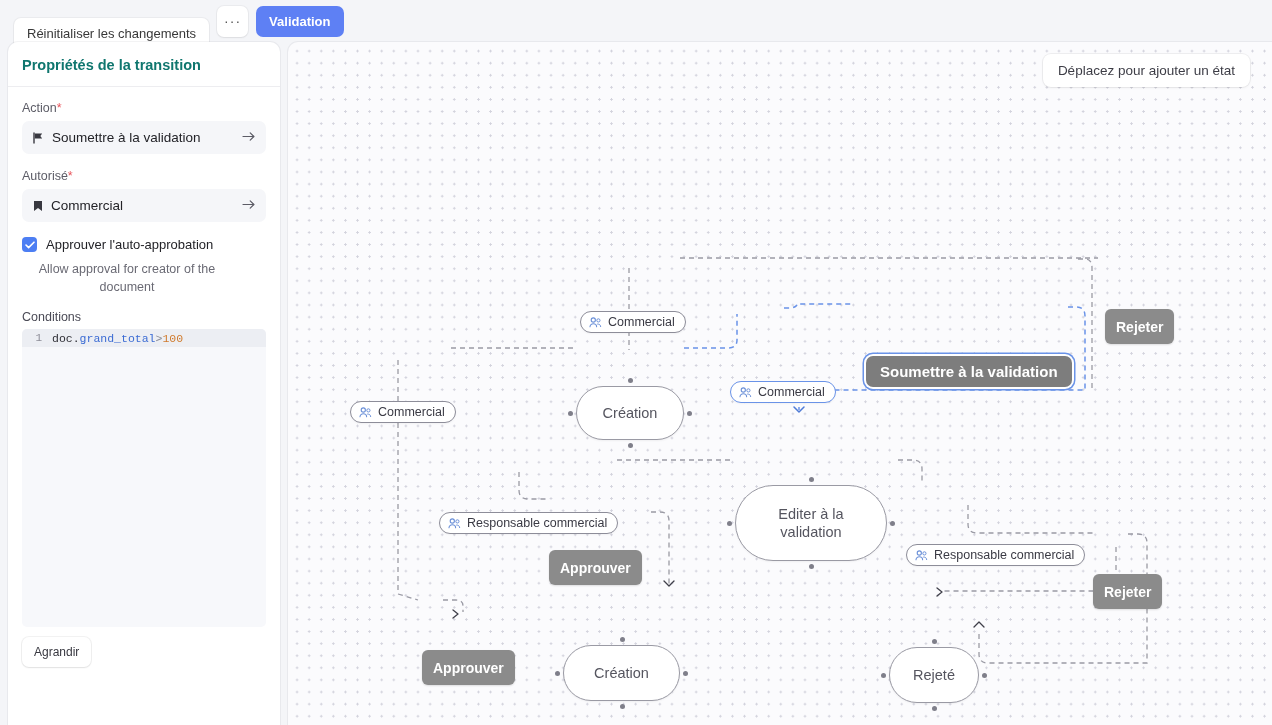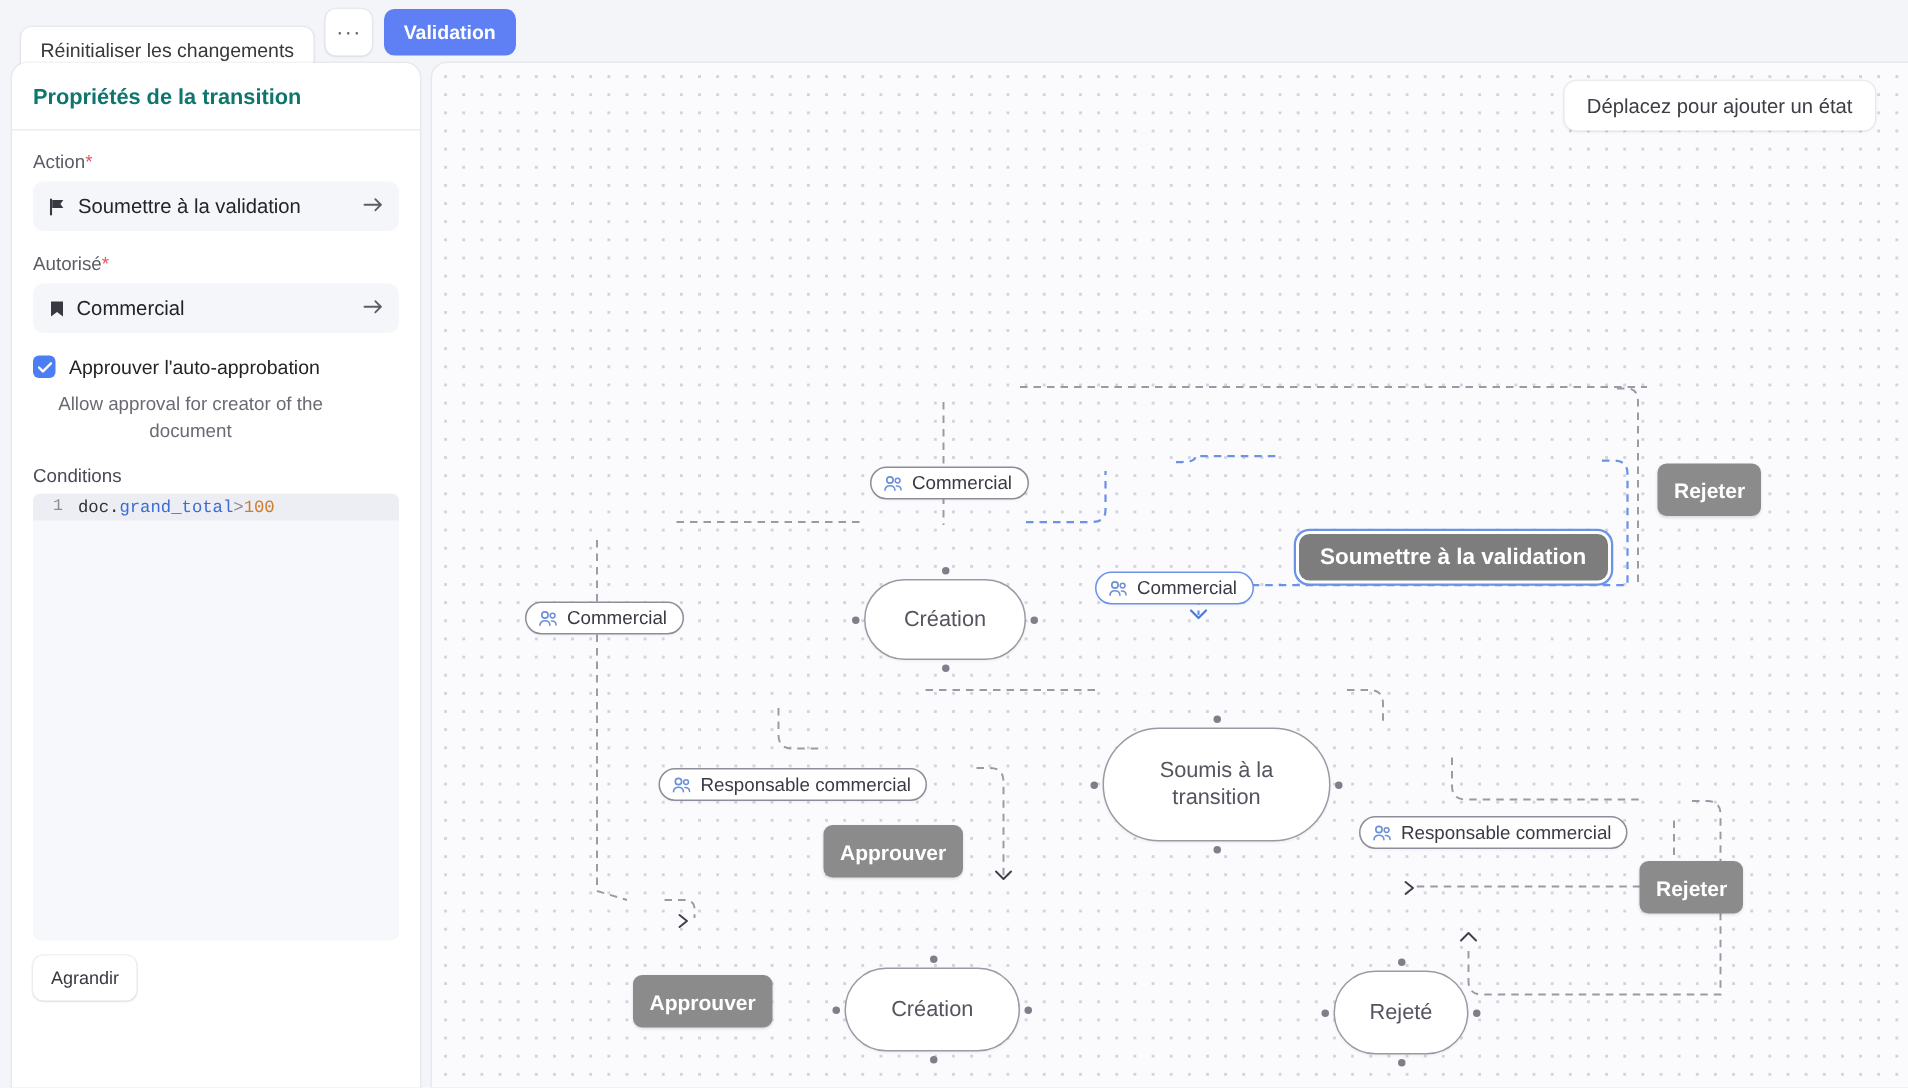--- a/index.html
+++ b/index.html
@@ -417,21 +417,21 @@
 
     <div class="node state-node" style="left:288px; top:344px; width:108px; height:54px;">
       <span>Création</span>
       <span class="dot" style="right:-9px; top:24px;"></span>
       <span class="dot" style="left:-9px; top:24px;"></span>
       <span class="dot" style="left:51px; top:-9px;"></span>
       <span class="dot" style="left:51px; bottom:-9px;"></span>
     </div>
 
     <div class="node state-node" style="left:447px; top:443px; width:152px; height:76px; border-radius:38px;">
-      <span style="max-width:110px;">Soumis à la transition</span>
+      <span style="max-width:110px;">Editer à la validation</span>
       <span class="dot" style="right:-9px; top:35px;"></span>
       <span class="dot" style="left:-9px; top:35px;"></span>
       <span class="dot" style="left:73px; top:-9px;"></span>
       <span class="dot" style="left:73px; bottom:-9px;"></span>
     </div>
 
     <div class="node state-node" style="left:275px; top:603px; width:117px; height:56px;">
       <span>Création</span>
       <span class="dot" style="right:-9px; top:25px;"></span>
       <span class="dot" style="left:-9px; top:25px;"></span>

